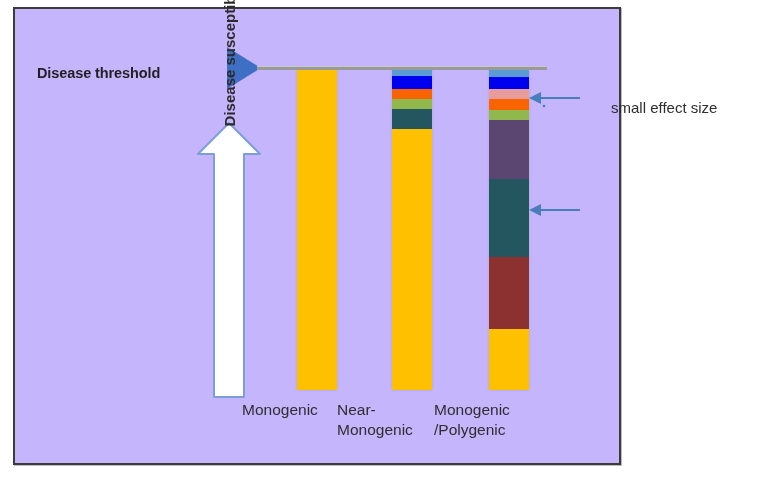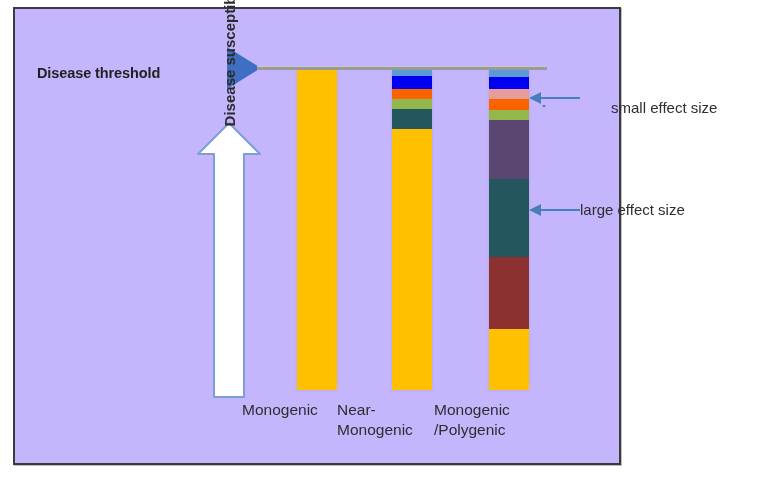--- a/index.html
+++ b/index.html
@@ -164,15 +164,14 @@
     <line x1="53" y1="11" x2="12" y2="11" stroke="#4a7ebb" stroke-width="2"></line>
     <polygon points="2,11 14,5 14,17" fill="#4a7ebb"></polygon>
     <circle cx="17" cy="19" r="1.3" fill="#4a7ebb"></circle>
   </svg>
   <div class="anno-text" id="anno-small-text">small effect size</div>
 
   <svg id="anno-large-arrow" class="anno-svg" viewBox="0 0 55 22">
     <line x1="53" y1="11" x2="12" y2="11" stroke="#4a7ebb" stroke-width="2"></line>
     <polygon points="2,11 14,5 14,17" fill="#4a7ebb"></polygon>
   </svg>
-  <div class="anno-text" id="anno-large-text">large effect size</div>
 
 </div>
 
 </body></html>

